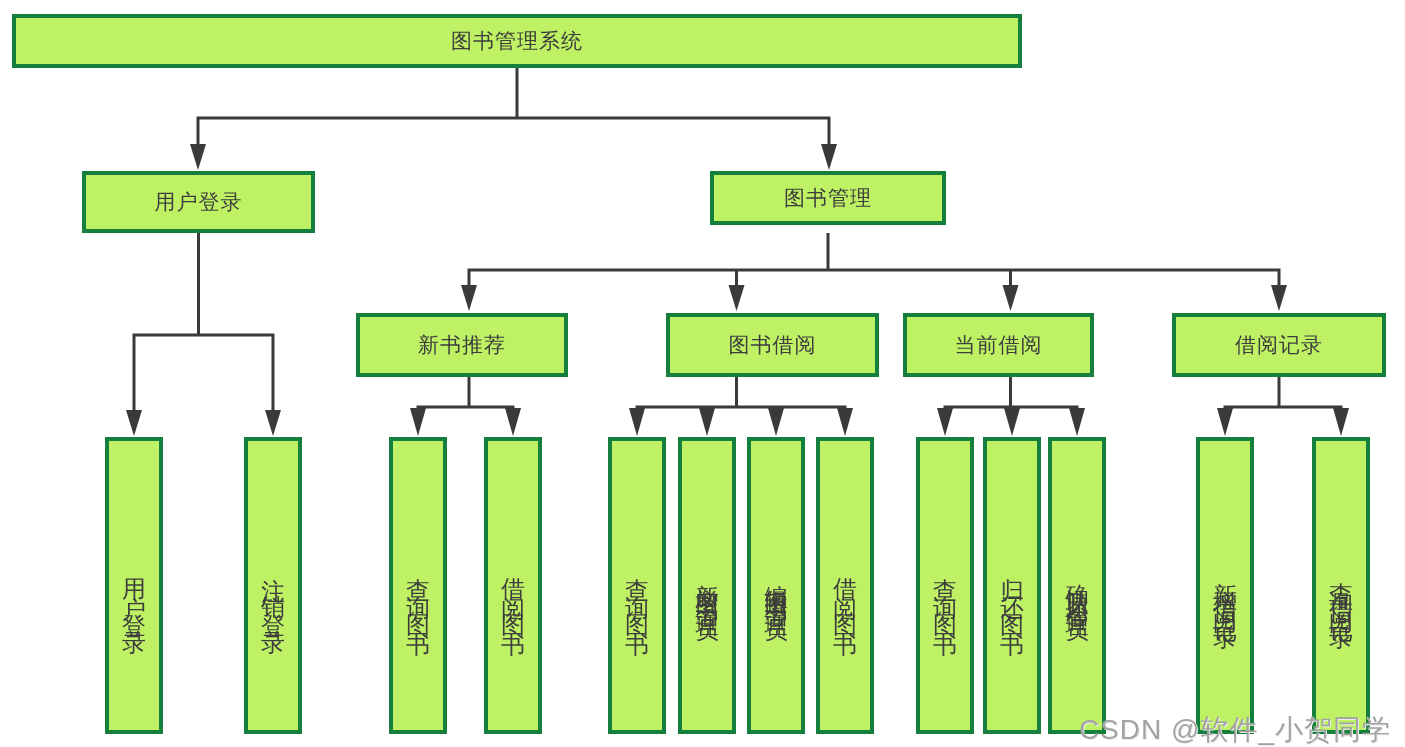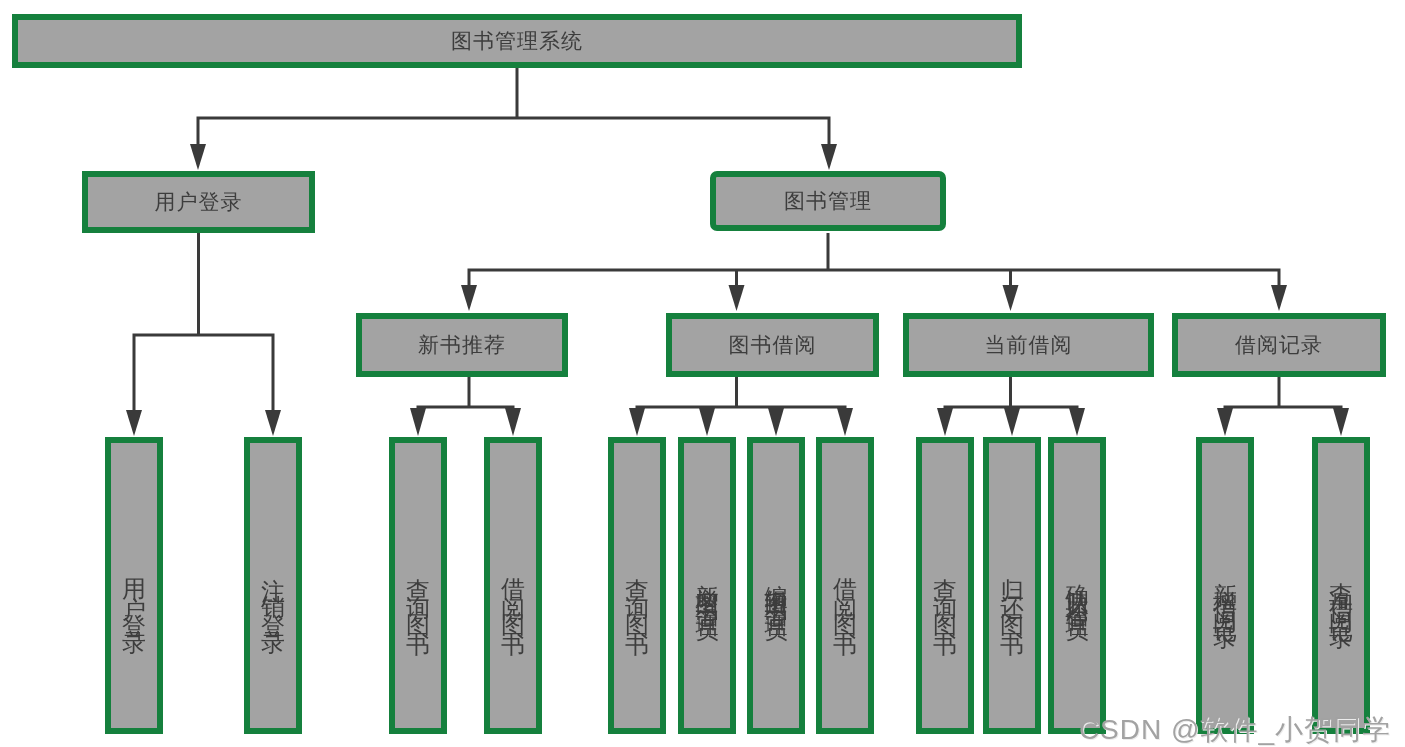--- a/index.html
+++ b/index.html
@@ -7,22 +7,22 @@
     position:relative;
     width:1405px;height:747px;
     background:#ffffff;
     font-family:"Liberation Sans", sans-serif;
     overflow:hidden;
   }
   #wires{position:absolute;left:0;top:0;width:1405px;height:747px;}
   .box{
     position:absolute;
     box-sizing:border-box;
-    background:#a3a3a3;
-    border:6px solid #15803d;
+    background:#bef264;
+    border:4px solid #15803d;
     display:flex;
     align-items:center;
     justify-content:center;
     color:#3d3d3d;
   }
   .h-box span{
     font-size:21px;
     letter-spacing:1px;
     white-space:nowrap;
   }
@@ -95,31 +95,31 @@
     </g>
   </svg>
 
   <div class="box h-box" style="left:12px;top:14px;width:1010px;height:54px;">
     <span>图书管理系统</span>
   </div>
 
   <div class="box h-box" style="left:82px;top:171px;width:233px;height:62px;">
     <span>用户登录</span>
   </div>
-  <div class="box h-box" style="left:710px;top:171px;width:236px;height:60px;border-radius:7px;">
+  <div class="box h-box" style="left:710px;top:171px;width:236px;height:54px;">
     <span>图书管理</span>
   </div>
 
   <div class="box h-box" style="left:356px;top:313px;width:212px;height:64px;">
     <span>新书推荐</span>
   </div>
   <div class="box h-box" style="left:630px;top:313px;width:213px;height:64px;margin-left:36px;">
     <span>图书借阅</span>
   </div>
-  <div class="box h-box" style="left:903px;top:313px;width:251px;height:64px;">
+  <div class="box h-box" style="left:903px;top:313px;width:191px;height:64px;">
     <span>当前借阅</span>
   </div>
   <div class="box h-box" style="left:1172px;top:313px;width:214px;height:64px;">
     <span>借阅记录</span>
   </div>
 
   <div class="box v-box ls4" style="left:105px;top:437px;width:58px;height:297px;">
     <span>用户登录</span>
   </div>
   <div class="box v-box ls4" style="left:244px;top:437px;width:58px;height:297px;">

